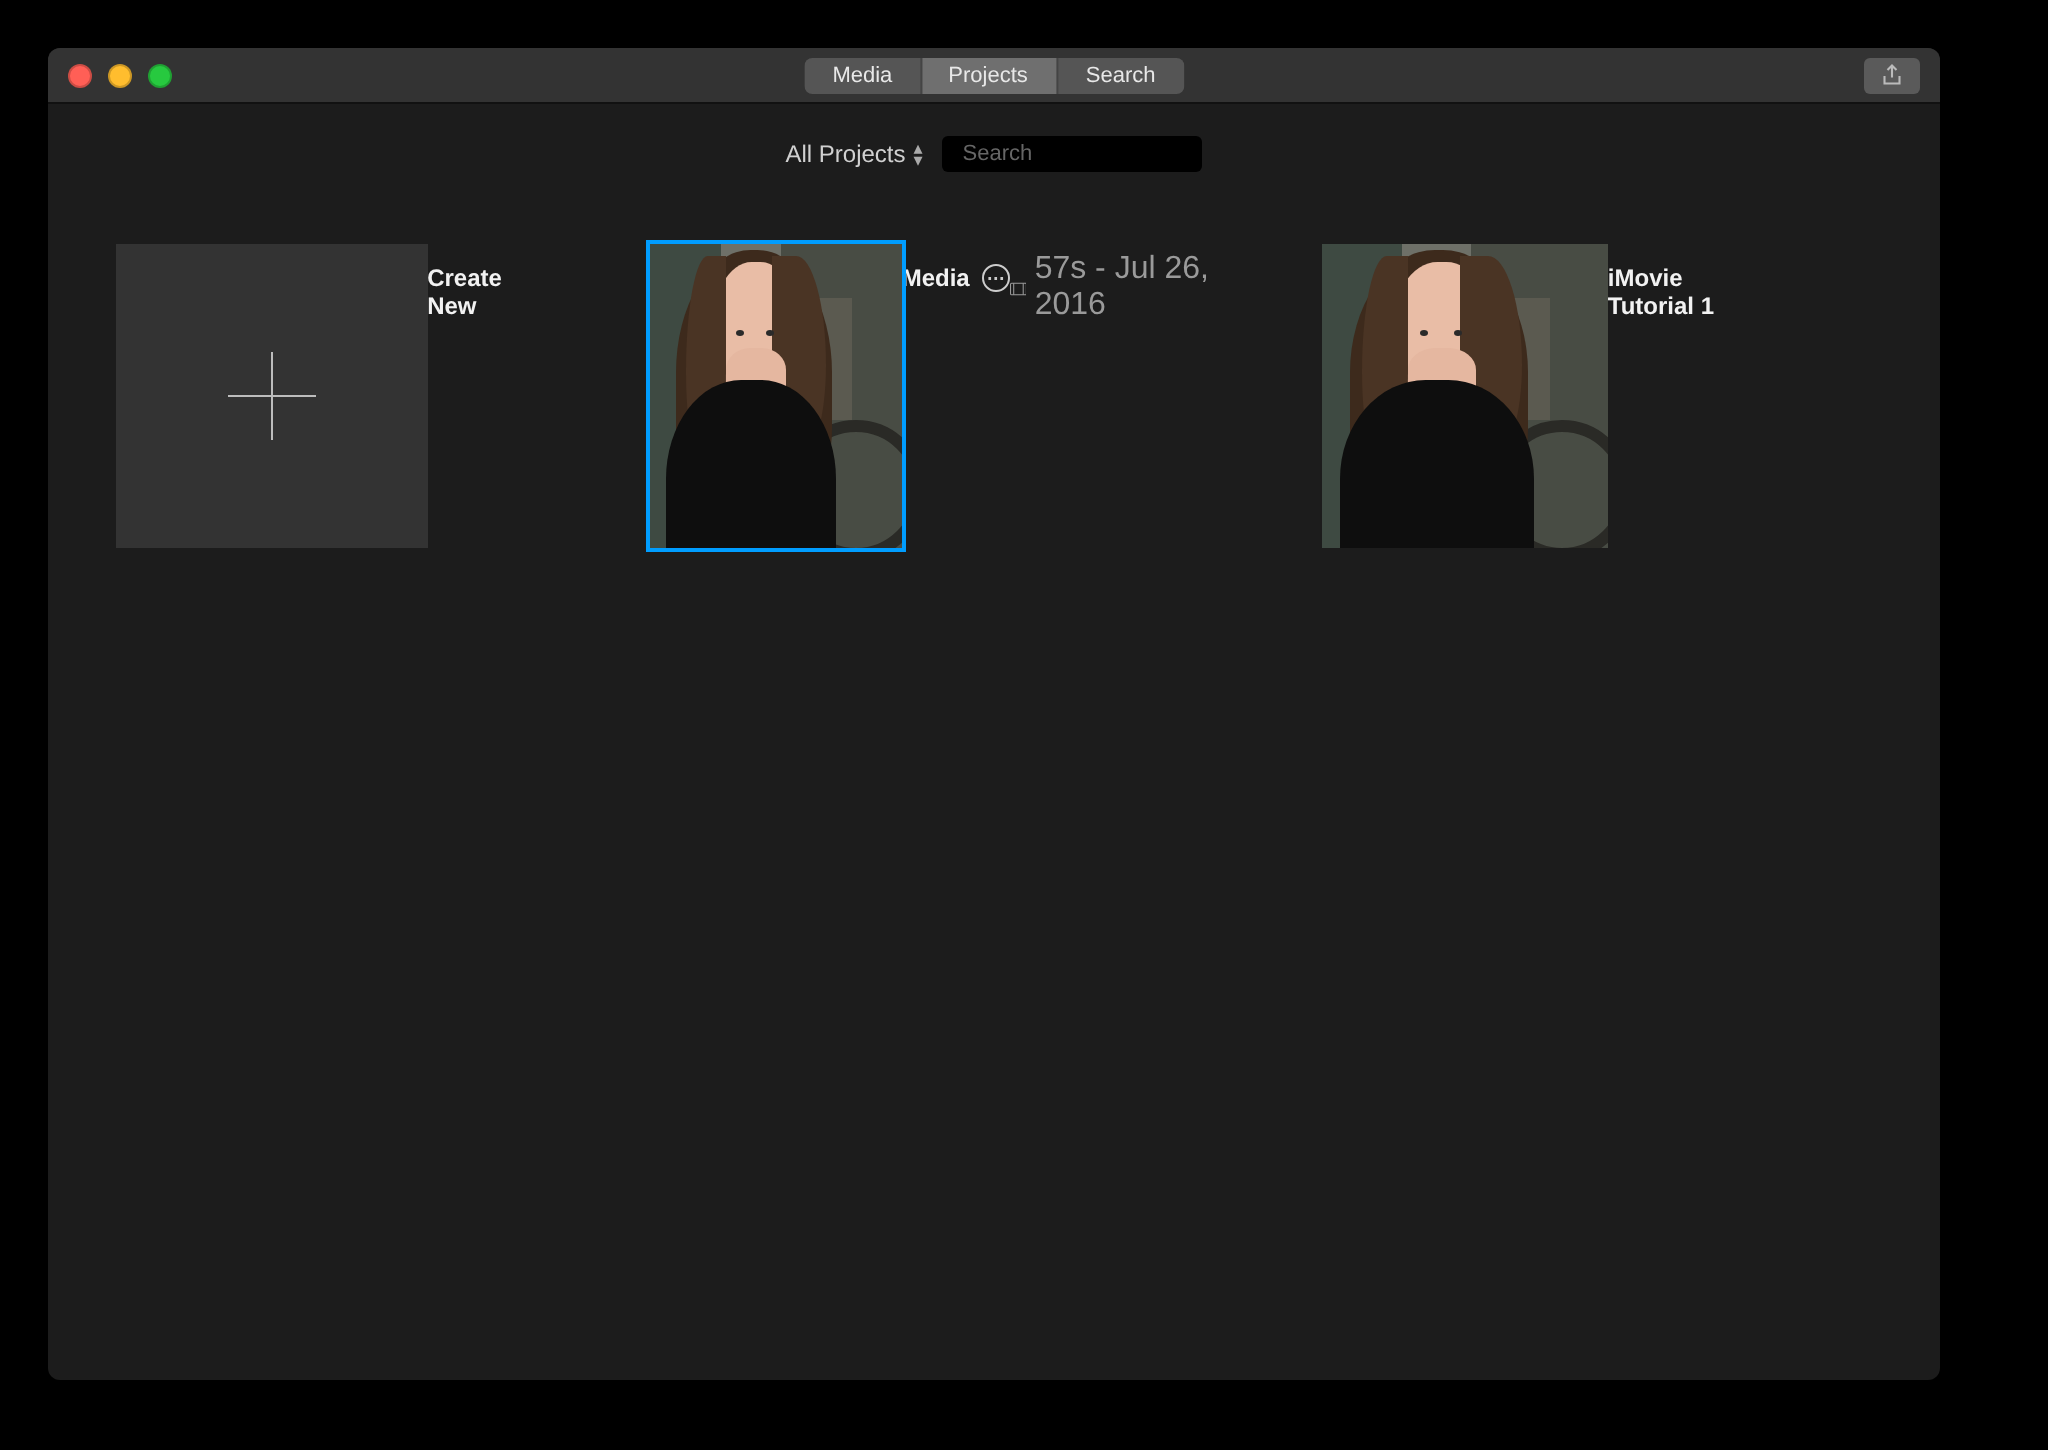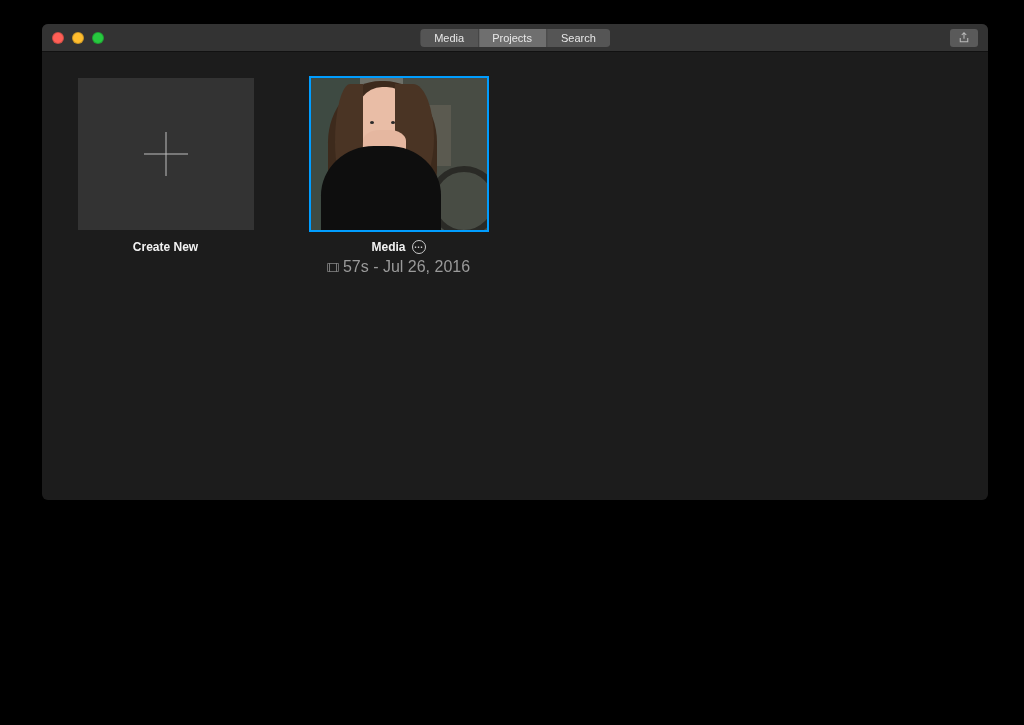--- a/index.html
+++ b/index.html
@@ -1,20 +1,20 @@
 <!DOCTYPE html>
 <html><head>
 <meta charset="utf-8">
 <style>
   * { box-sizing: border-box; margin: 0; padding: 0; }
   html, body { width: 1024px; height: 725px; background: #000; font-family: -apple-system, "Helvetica Neue", Helvetica, Arial, sans-serif; overflow: hidden; }
   .window {
     position: absolute;
-    left: 42px; top: 24px;
-    width: 946px; height: 476px;
+    left: 24px; top: 24px;
+    width: 946px; height: 666px;
     background: #1c1c1c;
     border-radius: 6px;
     box-shadow: 0 10px 40px rgba(0,0,0,0.6);
     display: flex;
     flex-direction: column;
   }
   .titlebar {
     height: 28px;
     background: #333333;
     border-top-left-radius: 6px;
@@ -111,21 +111,21 @@
     color: #ccc;
   }
   .search input::placeholder { color: #666; }
   .grid {
     padding: 26px 34px;
     display: grid;
     grid-template-columns: repeat(4, 1fr);
     column-gap: 54px;
     row-gap: 34px;
   }
-  .cell { display: flex; flex-direction: column; align-items: center; }
+  .cell { display: flex; flex-direction: row; align-items: flex-start; }
   .thumb {
     width: 176px;
     height: 152px;
     position: relative;
     cursor: pointer;
     overflow: hidden;
   }
   .thumb.selected { outline: 3px solid #009dff; outline-offset: -1px; }
   .thumb.createnew {
     background: #333333;
@@ -227,20 +227,36 @@
       <div class="seg active">Projects</div>
       <div class="seg">Search</div>
     </div>
     <div class="share-btn">
       <svg viewBox="0 0 16 16">
           <path d="M8 1 L8 9 M5 4 L8 1 L11 4 M3 8 v5 h10 v-5"></path>
         </svg>
     </div>
   </div>
 
+  <div class="filterbar">
+    <div class="filter-label">
+      <span>All Projects</span>
+      <span class="updown">
+          <span>▴</span>
+          <span>▾</span>
+        </span>
+    </div>
+    <div class="search">
+      <svg viewBox="0 0 16 16">
+          <circle cx="7" cy="7" r="4.5"></circle>
+          <path d="M11 11 L15 15"></path>
+        </svg>
+      <input placeholder="Search" style="">
+    </div>
+  </div>
 
   <div class="grid">
 
     <div class="cell">
       <div class="thumb createnew">
         <div class="plus"></div>
       </div>
       <div class="label-row">Create New</div>
     </div>
 
@@ -269,16 +285,37 @@
         <svg viewBox="0 0 16 12">
             <rect x="0.5" y="0.5" width="15" height="11" rx="1" fill="none" stroke="#9a9a9a"></rect>
             <rect x="3" y="0.5" width="1" height="11" fill="#9a9a9a"></rect>
             <rect x="12" y="0.5" width="1" height="11" fill="#9a9a9a"></rect>
           </svg>
         <span>57s - Jul 26, 2016</span>
       </div>
     </div>
 
 
+    <div class="cell">
+      <div class="thumb">
+        <div class="scene scene-woman">
+          <div class="wall-panel"></div>
+            <div class="wheel"></div>
+          <div class="hair-back"></div>
+          <div class="head"></div>
+          <div class="hair-front-l"></div>
+            <div class="hair-front-r"></div>
+          <div class="eye l"></div>
+            <div class="eye r"></div>
+            <div class="mouth"></div>
+          <div class="neck"></div>
+            <div class="necklace"></div>
+          <div class="body"></div>
+        </div>
+      </div>
+      <div class="label-row">
+          <span>iMovie Tutorial 1</span>
+        </div>
+    </div>
 
 
   </div>
 </div>
 
 </body></html>

